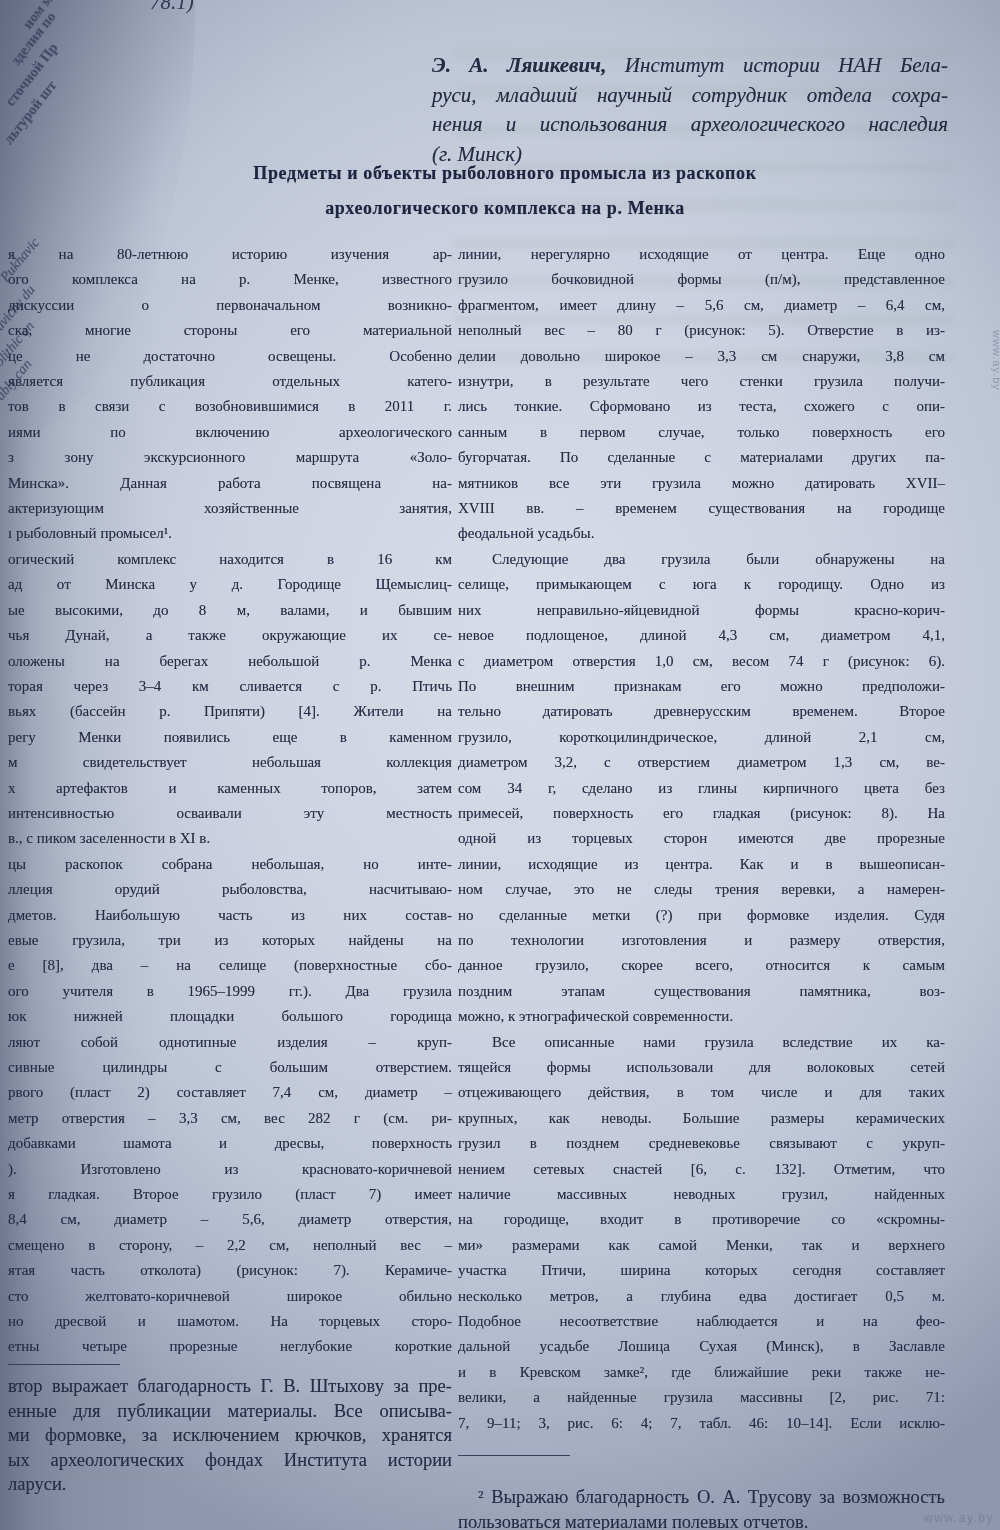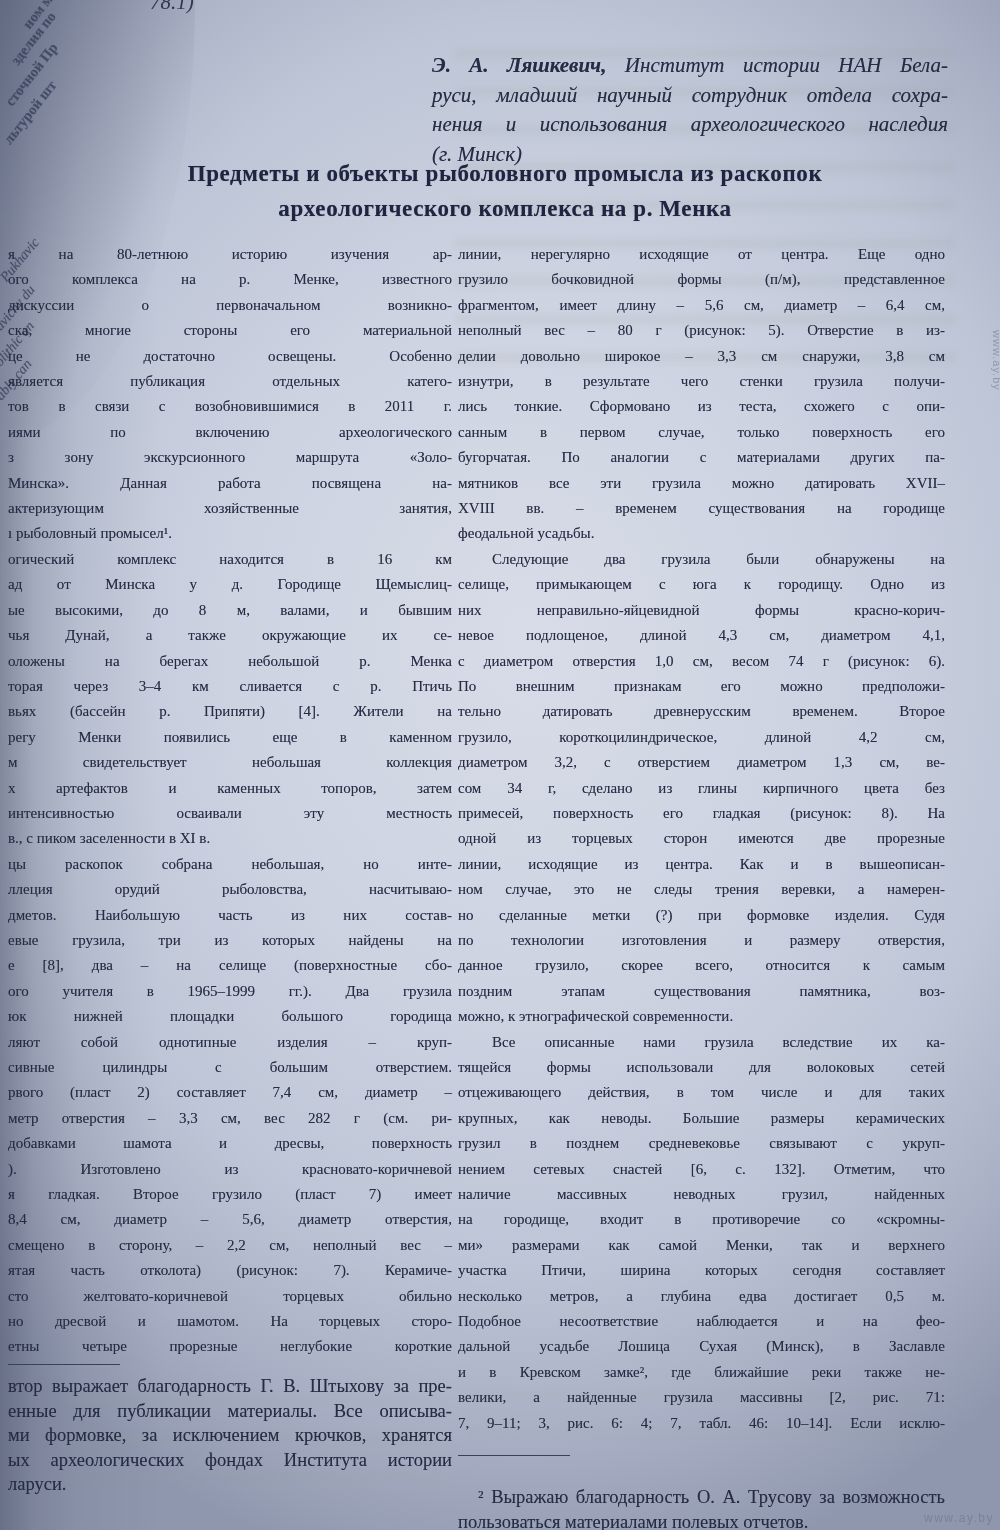--- a/index.html
+++ b/index.html
@@ -54,21 +54,21 @@
     font-style:italic;font-size:21px;line-height:29.6px;
     text-shadow:0 0 .6px rgba(39,44,69,.45);
     margin-top:21px;
   }
   .author-block .line{text-align:justify;text-align-last:justify;}
   .author-block .line:last-child{text-align-last:left;}
   .author-name{font-weight:bold;}
 
   .title{
     position:absolute;left:55px;top:156px;width:900px;
-    font-weight:bold;font-size:23px;line-height:35px;text-align:center;
+    font-weight:bold;font-size:18px;line-height:35px;text-align:center;
     letter-spacing:.6px;color:#1f2440;
     text-shadow:0 0 .7px rgba(31,36,64,.5);
   }
 
   .col{
     position:absolute;top:242px;font-size:15px;line-height:25.4px;
     text-shadow:0 0 .6px rgba(39,44,69,.4);
   }
   .col-left{left:8px;width:444px;}
   .col-right{left:458px;width:487px;}
@@ -175,50 +175,50 @@
         <div class="line">ляют собой однотипные изделия – круп-</div>
         <div class="line">сивные цилиндры с большим отверстием.</div>
         <div class="line">рвого (пласт 2) составляет 7,4 см, диаметр –</div>
         <div class="line">метр отверстия – 3,3 см, вес 282 г (см. ри-</div>
         <div class="line">добавками шамота и дресвы, поверхность</div>
         <div class="line">). Изготовлено из красновато-коричневой</div>
         <div class="line">я гладкая. Второе грузило (пласт 7) имеет</div>
         <div class="line">8,4 см, диаметр – 5,6, диаметр отверстия,</div>
         <div class="line">смещено в сторону, – 2,2 см, неполный вес –</div>
         <div class="line">ятая часть отколота) (рисунок: 7). Керамиче-</div>
-        <div class="line">сто желтовато-коричневой торцевых обильно</div>
+        <div class="line">сто желтовато-коричневой широкое обильно</div>
         <div class="line">но дресвой и шамотом. На торцевых сторо-</div>
         <div class="line">етны четыре прорезные неглубокие короткие</div>
       </div>
   </div>
 
   <div class="col col-right">
     <div class="para end-short">
         <div class="line">линии, нерегулярно исходящие от центра. Еще одно</div>
         <div class="line">грузило бочковидной формы (п/м), представленное</div>
         <div class="line">фрагментом, имеет длину – 5,6 см, диаметр – 6,4 см,</div>
         <div class="line">неполный вес – 80 г (рисунок: 5). Отверстие в из-</div>
         <div class="line">делии довольно широкое – 3,3 см снаружи, 3,8 см</div>
         <div class="line">изнутри, в результате чего стенки грузила получи-</div>
         <div class="line">лись тонкие. Сформовано из теста, схожего с опи-</div>
         <div class="line">санным в первом случае, только поверхность его</div>
-        <div class="line">бугорчатая. По аналогии с материалами других па-</div>
+        <div class="line">бугорчатая. По сделанные с материалами других па-</div>
         <div class="line">мятников все эти грузила можно датировать XVII–</div>
         <div class="line">XVIII вв. – временем существования на городище</div>
         <div class="line">феодальной усадьбы.</div>
       </div>
     <div class="para end-short indent-first">
         <div class="line">Следующие два грузила были обнаружены на</div>
         <div class="line">селище, примыкающем с юга к городищу. Одно из</div>
         <div class="line">них неправильно-яйцевидной формы красно-корич-</div>
         <div class="line">невое подлощеное, длиной 4,3 см, диаметром 4,1,</div>
         <div class="line">с диаметром отверстия 1,0 см, весом 74 г (рисунок: 6).</div>
         <div class="line">По внешним признакам его можно предположи-</div>
         <div class="line">тельно датировать древнерусским временем. Второе</div>
-        <div class="line">грузило, короткоцилиндрическое, длиной 4,2 см,</div>
+        <div class="line">грузило, короткоцилиндрическое, длиной 2,1 см,</div>
         <div class="line">диаметром 3,2, с отверстием диаметром 1,3 см, ве-</div>
         <div class="line">сом 34 г, сделано из глины кирпичного цвета без</div>
         <div class="line">примесей, поверхность его гладкая (рисунок: 8). На</div>
         <div class="line">одной из торцевых сторон имеются две прорезные</div>
         <div class="line">линии, исходящие из центра. Как и в вышеописан-</div>
         <div class="line">ном случае, это не следы трения веревки, а намерен-</div>
         <div class="line">но сделанные метки (?) при формовке изделия. Судя</div>
         <div class="line">по технологии изготовления и размеру отверстия,</div>
         <div class="line">данное грузило, скорее всего, относится к самым</div>
         <div class="line">поздним этапам существования памятника, воз-</div>

